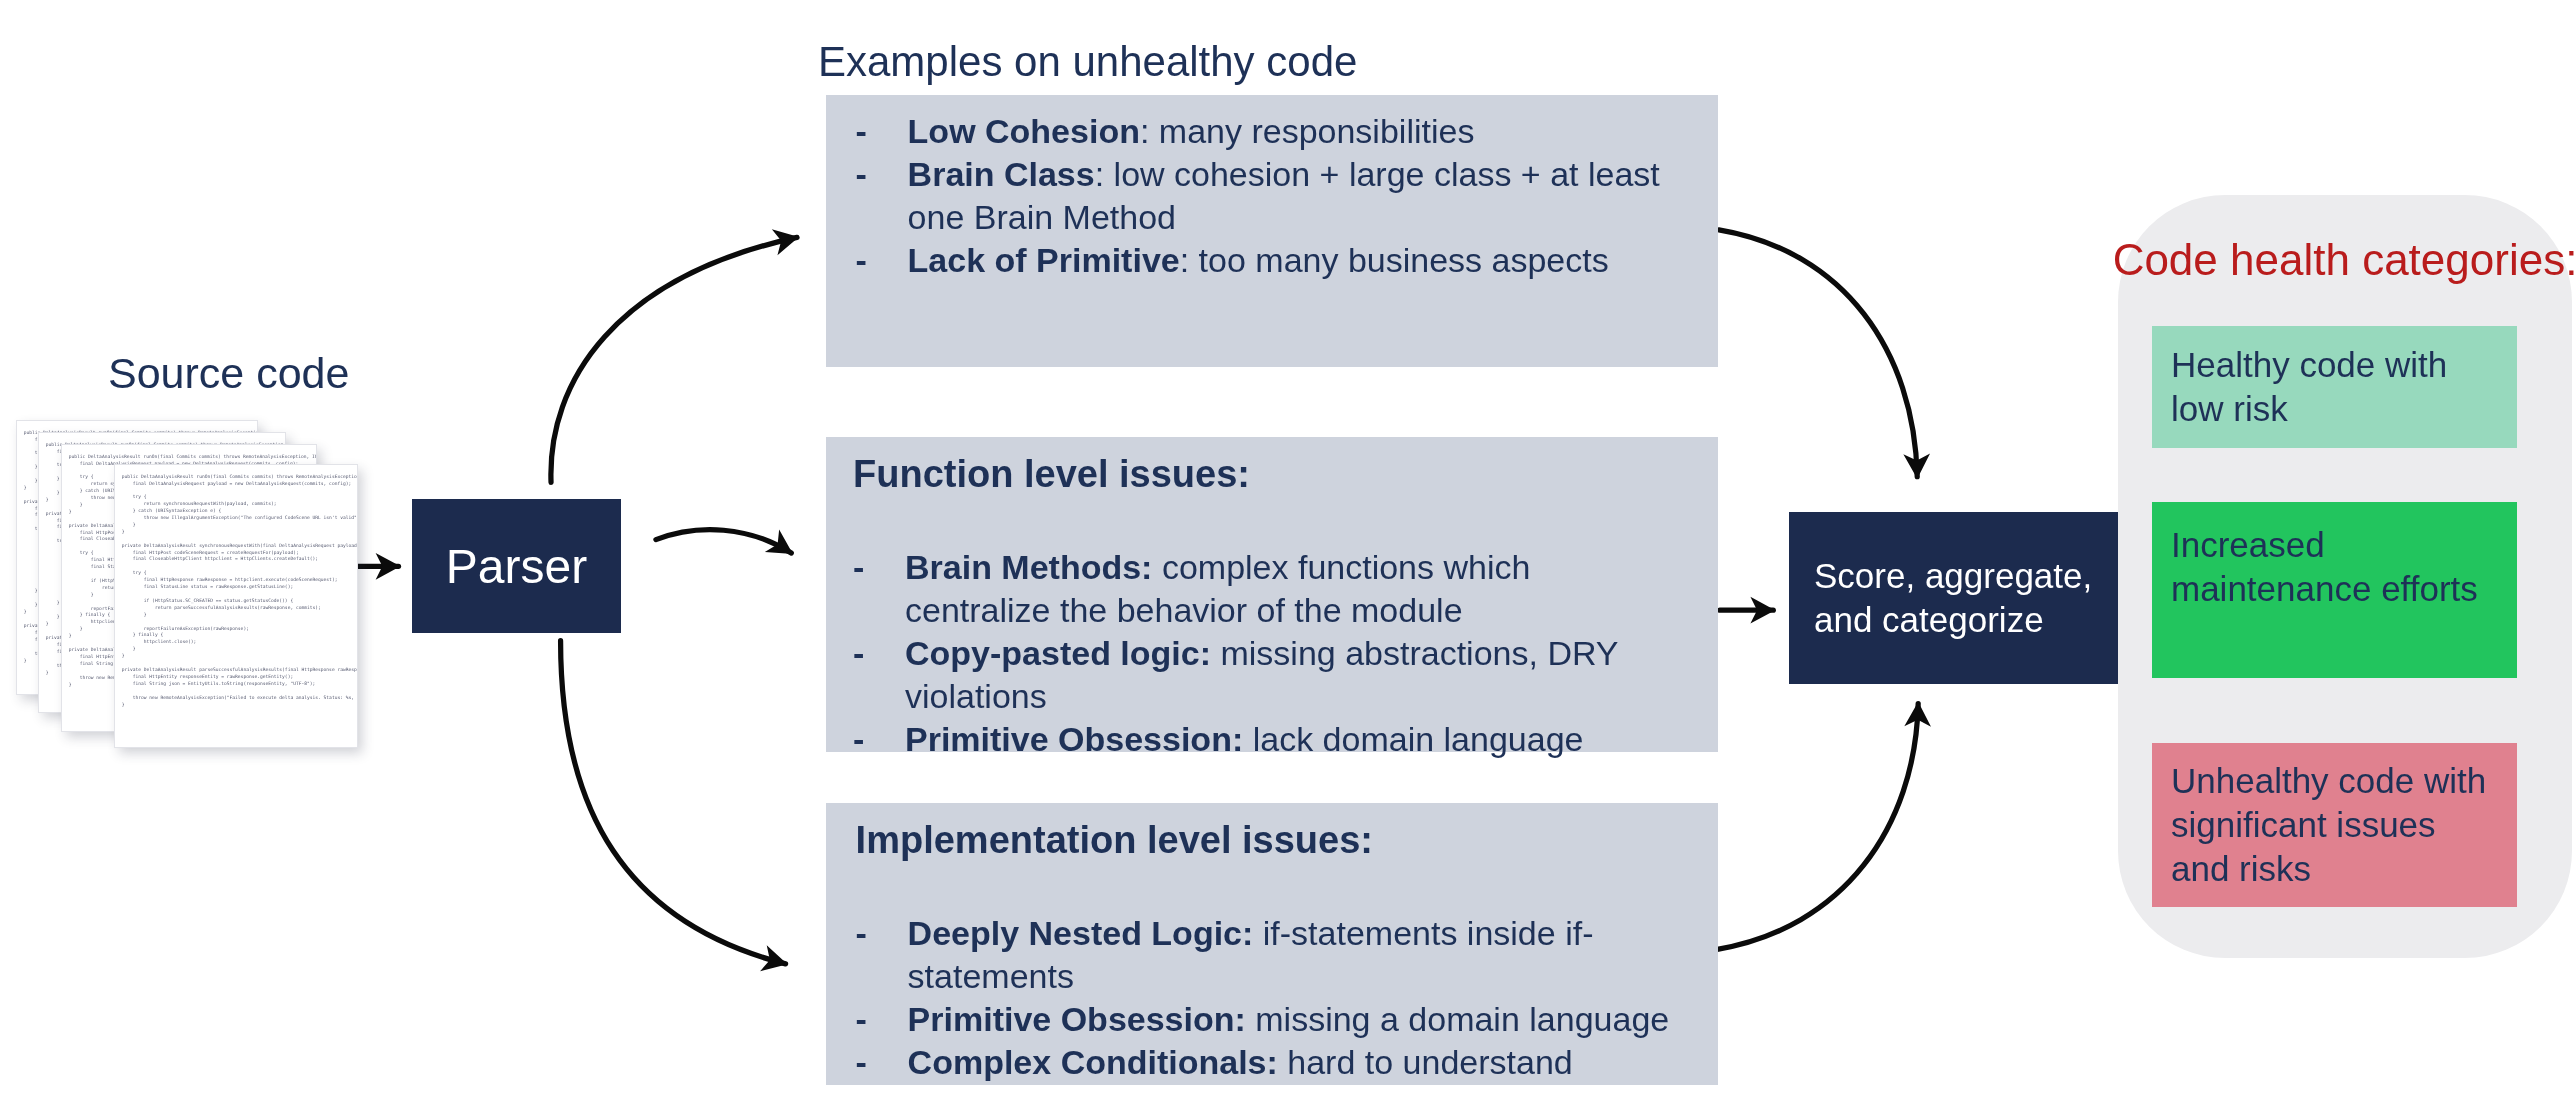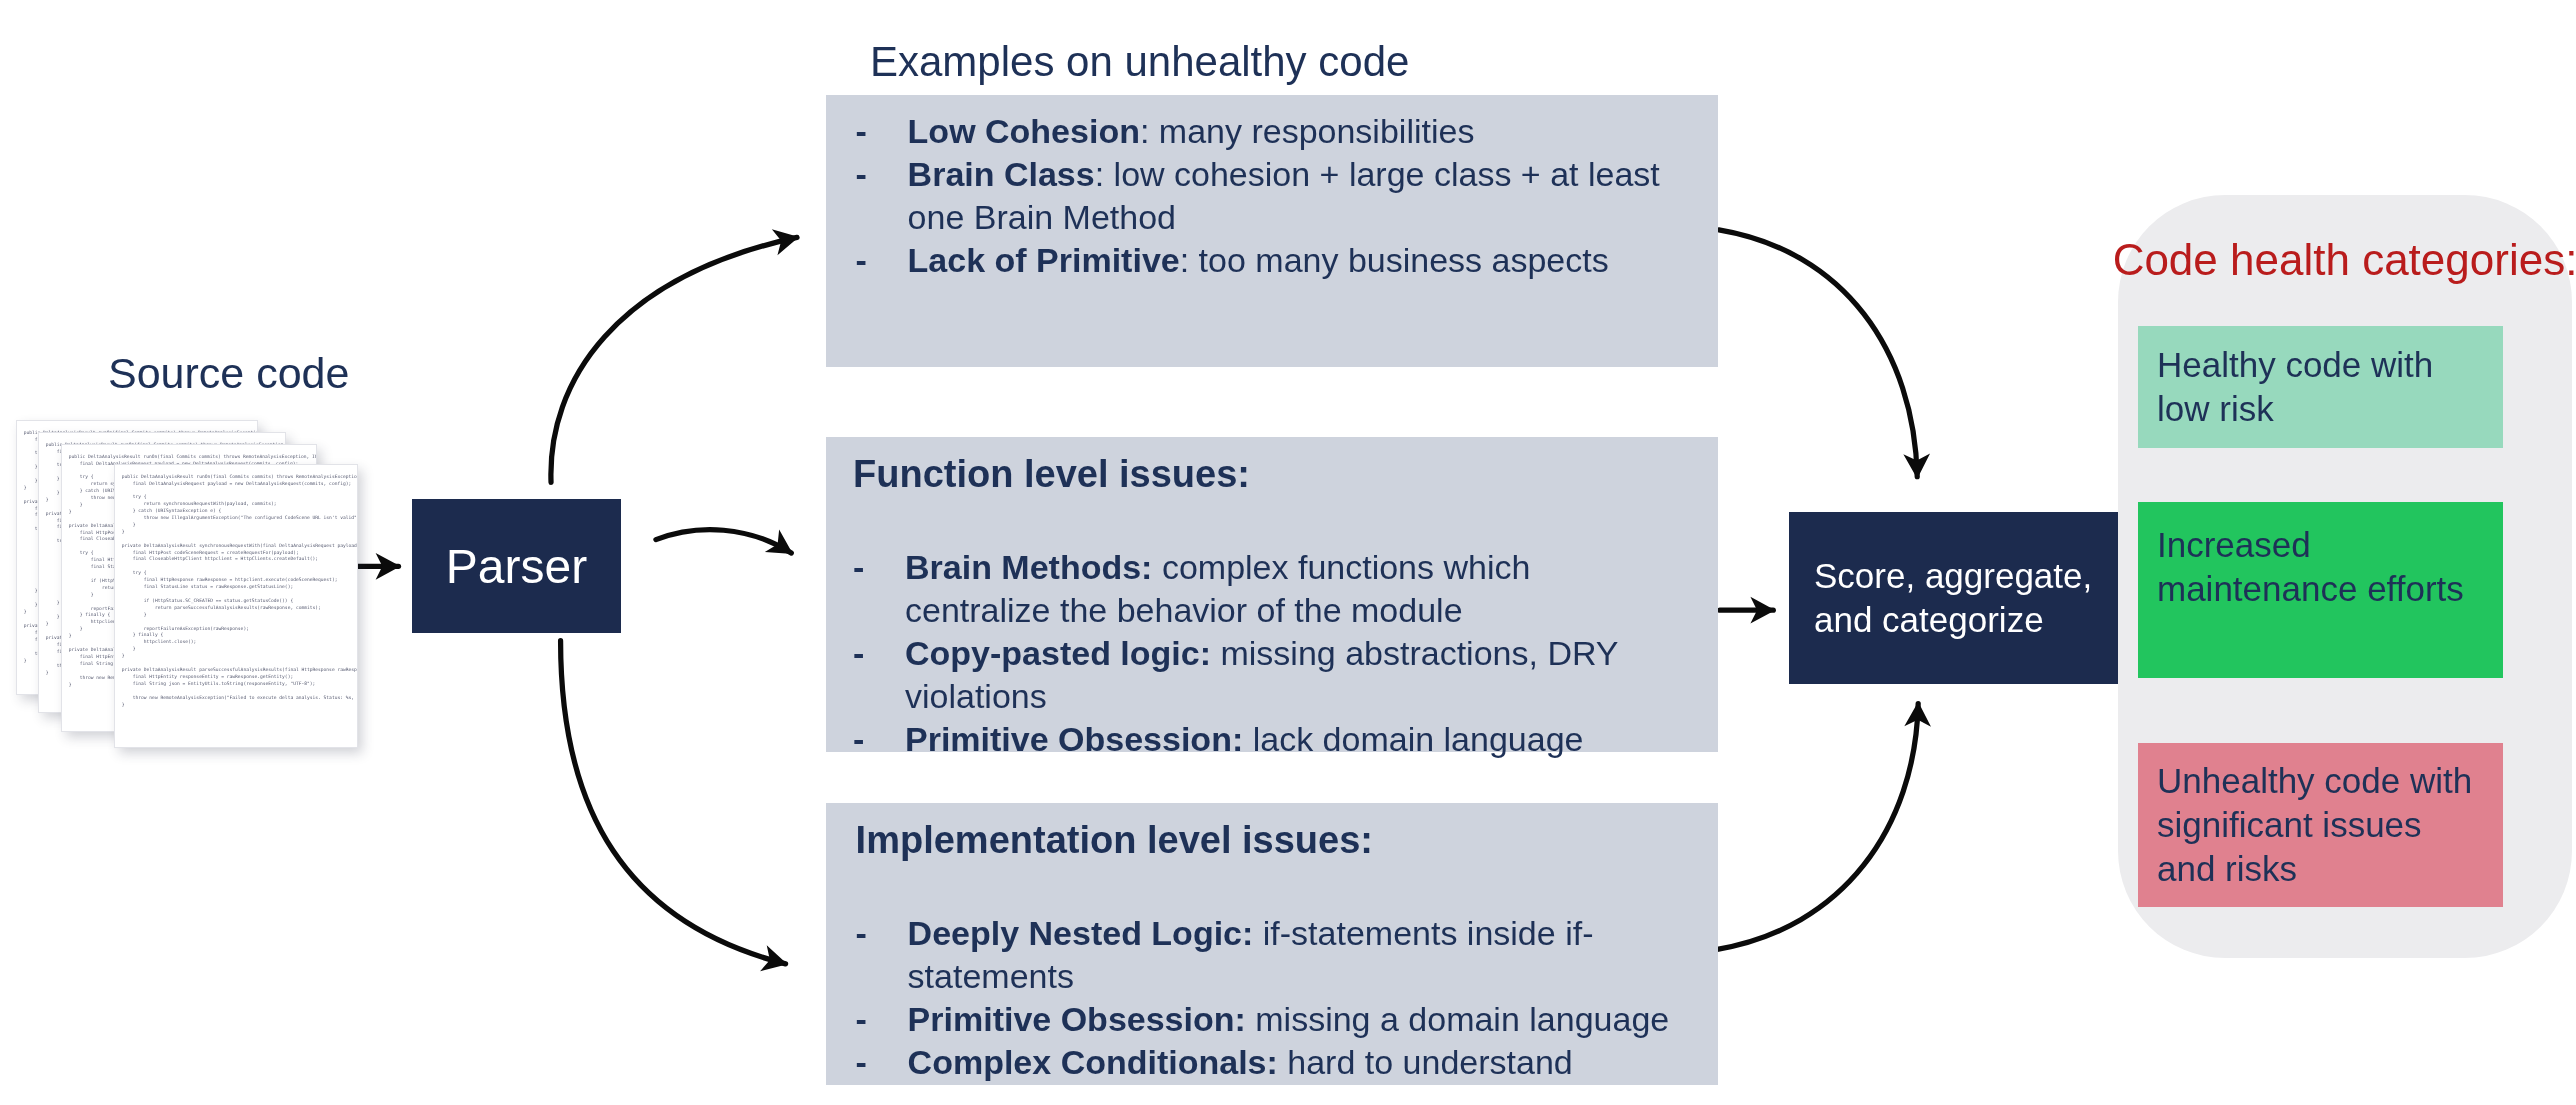--- a/index.html
+++ b/index.html
@@ -5,21 +5,21 @@
   html,body{margin:0;padding:0;background:#ffffff;}
   .canvas{
     position:relative;width:2576px;height:1106px;background:#ffffff;
     font-family:"Liberation Sans",sans-serif;color:#1e3157;overflow:hidden;
   }
   .arrows{position:absolute;left:0;top:0;width:2576px;height:1106px;pointer-events:none;}
 
   
   .sec-title{position:absolute;font-size:42px;font-weight:400;color:#1e3157;white-space:nowrap;}
   .source-label{left:108px;top:349px;font-size:43px;}
-  .examples-title{left:870px;top:38px;text-align:center;}
+  .examples-title{left:818px;top:38px;text-align:center;}
 
   
   .page{position:absolute;background:#ffffff;border:1px solid #e2e3e8;
         box-shadow:4.8px 5.7px 11.4px rgba(40,45,70,.22);overflow:hidden;}
   .page pre{margin:0;padding:8.6px 6.7px;font-family:"DejaVu Sans Mono",monospace;
             font-size:4.6px;line-height:6.9px;color:#565a70;}
   .p1{left:16px;top:420px;width:240px;height:273px;}
   .p2{left:38px;top:432px;width:246px;height:279px;}
   .p3{left:61px;top:444px;width:254px;height:286px;}
   .p4{left:114px;top:464px;width:242px;height:282px;}
@@ -41,21 +41,21 @@
   .bullet{display:flex;font-size:34px;line-height:43px;}
   .dash{flex:0 0 52px;font-weight:bold;}
   .btext{flex:0 1 auto;max-width:763px;}
   .btext b{font-weight:bold;}
 
   
   .panel{position:absolute;left:2118px;top:195px;width:454px;height:763px;
          background:#ececee;border-radius:107px;}
   .panel-title{position:absolute;left:50%;top:40px;transform:translateX(-50%);
                font-size:44px;white-space:nowrap;color:#b91c1c;}
-  .cat{position:absolute;left:20px;width:365px;box-sizing:border-box;padding:0 19px;
+  .cat{position:absolute;left:34px;width:365px;box-sizing:border-box;padding:0 19px;
        display:flex;align-items:center;font-size:35px;line-height:44px;color:#1e3157;}
   .cat-healthy{top:131px;height:122px;background:#97d9bd;}
   .cat-maintenance{top:307px;height:176px;background:#22c55e;align-items:flex-start;padding-top:21px;}
   .cat-unhealthy{top:548px;height:164px;background:#e0818f;}
 </style>
 </head>
 <body>
 
 <div class="canvas">
 

